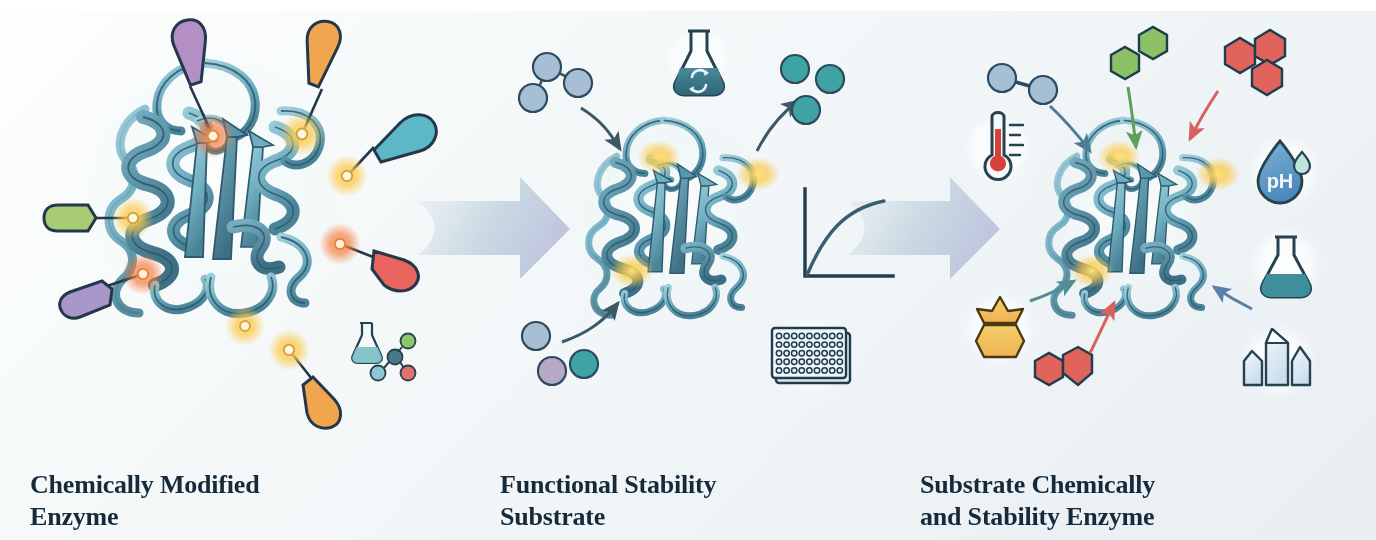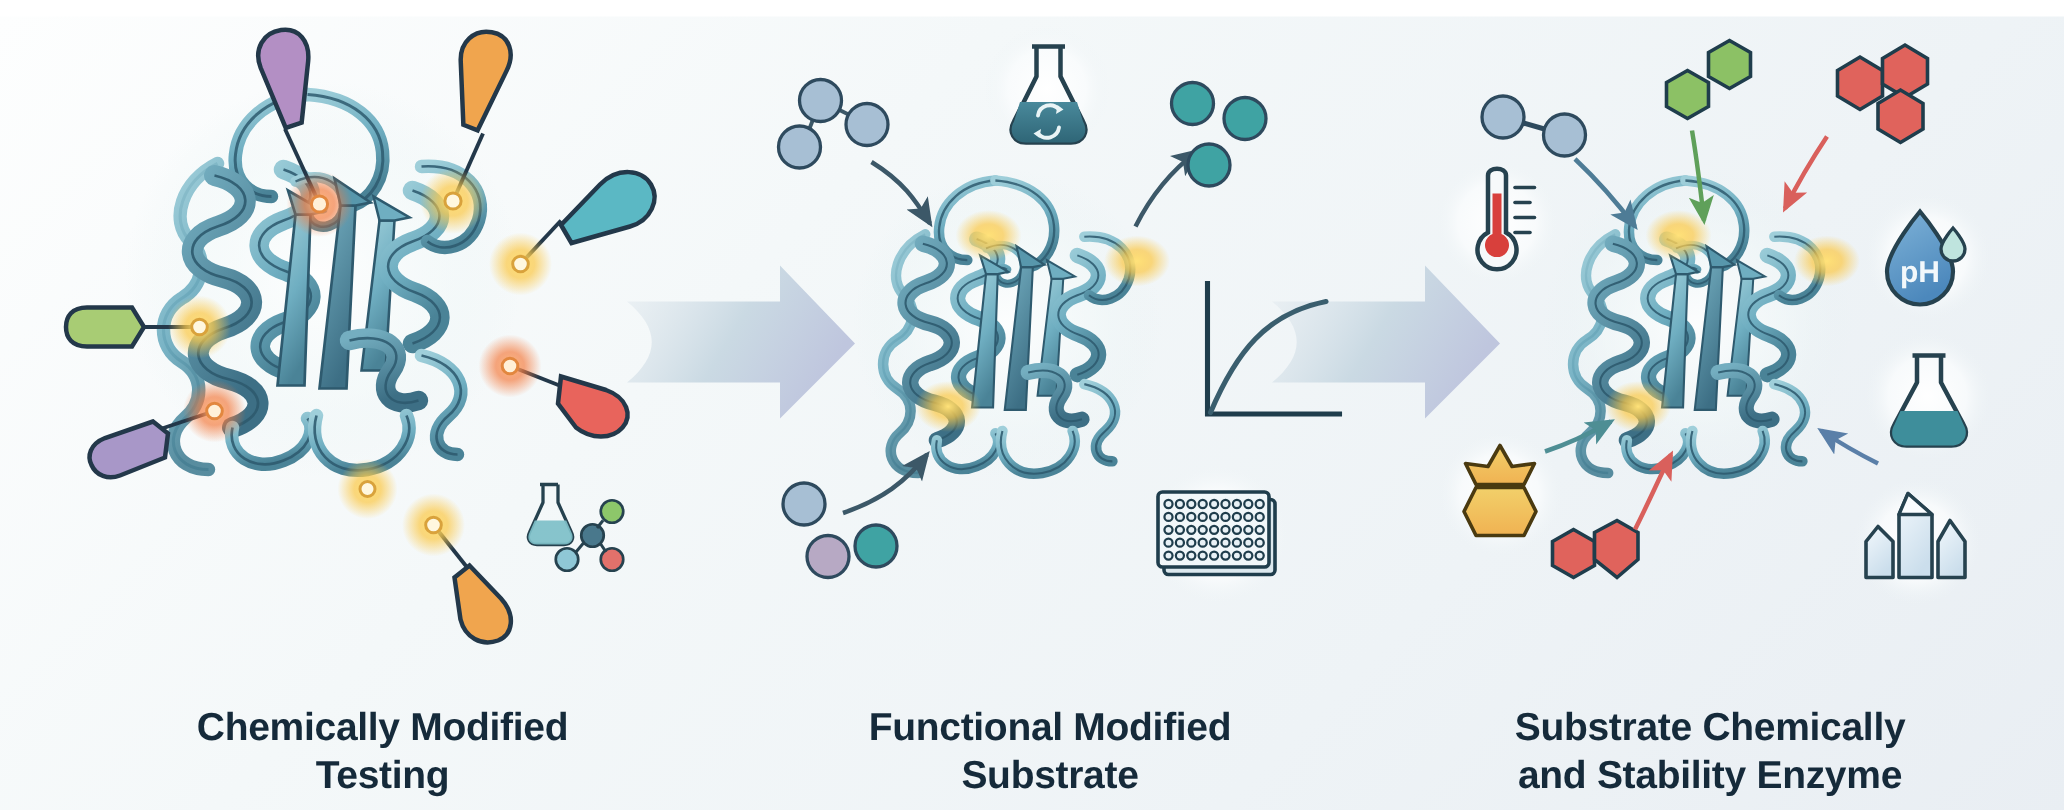--- a/index.html
+++ b/index.html
@@ -5,24 +5,24 @@
   html,body{margin:0;padding:0;}
   body{
     width:1376px;height:540px;overflow:hidden;
     font-family:"Liberation Sans", sans-serif;
     background:#ffffff;
   }
   #stage{position:relative;width:1376px;height:540px;
     background:linear-gradient(135deg,#fdfefe 0%,#f4f8f9 35%,#eef3f6 70%,#e9eef3 100%);margin-top:11px;}
   #stage svg.layer{position:absolute;left:0;top:0;width:1376px;height:540px;}
   .caption{
-    position:absolute;text-align:center;
+    position:absolute;text-align:left;
     font-weight:bold;font-size:26px;line-height:1.22;
     color:#152a3a;letter-spacing:-0.2px;
-    font-family:Liberation Sans, sans-serif;
+    font-family:Liberation Serif, serif;
   }
   #cap0{left:30px;  top:458px; width:450px;}
   #cap1{left:500px; top:458px; width:400px;}
   #cap2{left:920px; top:458px; width:440px;}
 </style>
 </head>
 <body>
 
 <div id="stage">
 
@@ -439,24 +439,24 @@
         <path d="M1272,318 L1288,332 L1288,374 L1266,374 L1266,332 Z" fill="url(#gCryst)" stroke="#26424F" stroke-width="2.4" stroke-linejoin="round"></path>
         <path d="M1272,318 L1266,332 L1288,332 Z" fill="#FAFDFF" stroke="#26424F" stroke-width="2.2" stroke-linejoin="round"></path>
         <path d="M1252,340 L1262,350 L1262,374 L1244,374 L1244,350 Z" fill="url(#gCryst)" stroke="#26424F" stroke-width="2.4" stroke-linejoin="round"></path>
         <path d="M1300,336 L1310,350 L1310,374 L1292,374 L1292,350 Z" fill="url(#gCryst)" stroke="#26424F" stroke-width="2.4" stroke-linejoin="round"></path>
       </g>
     </g>
   </svg>
 
   <div class="caption" id="cap0">
     <div>Chemically Modified</div>
-    <div>Testing</div>
+    <div>Enzyme</div>
   </div>
   <div class="caption" id="cap1">
-    <div>Functional Modified</div>
+    <div>Functional Stability</div>
     <div>Substrate</div>
   </div>
   <div class="caption" id="cap2">
     <div>Substrate Chemically</div>
     <div>and Stability Enzyme</div>
   </div>
 
 </div>
 
 </body></html>

